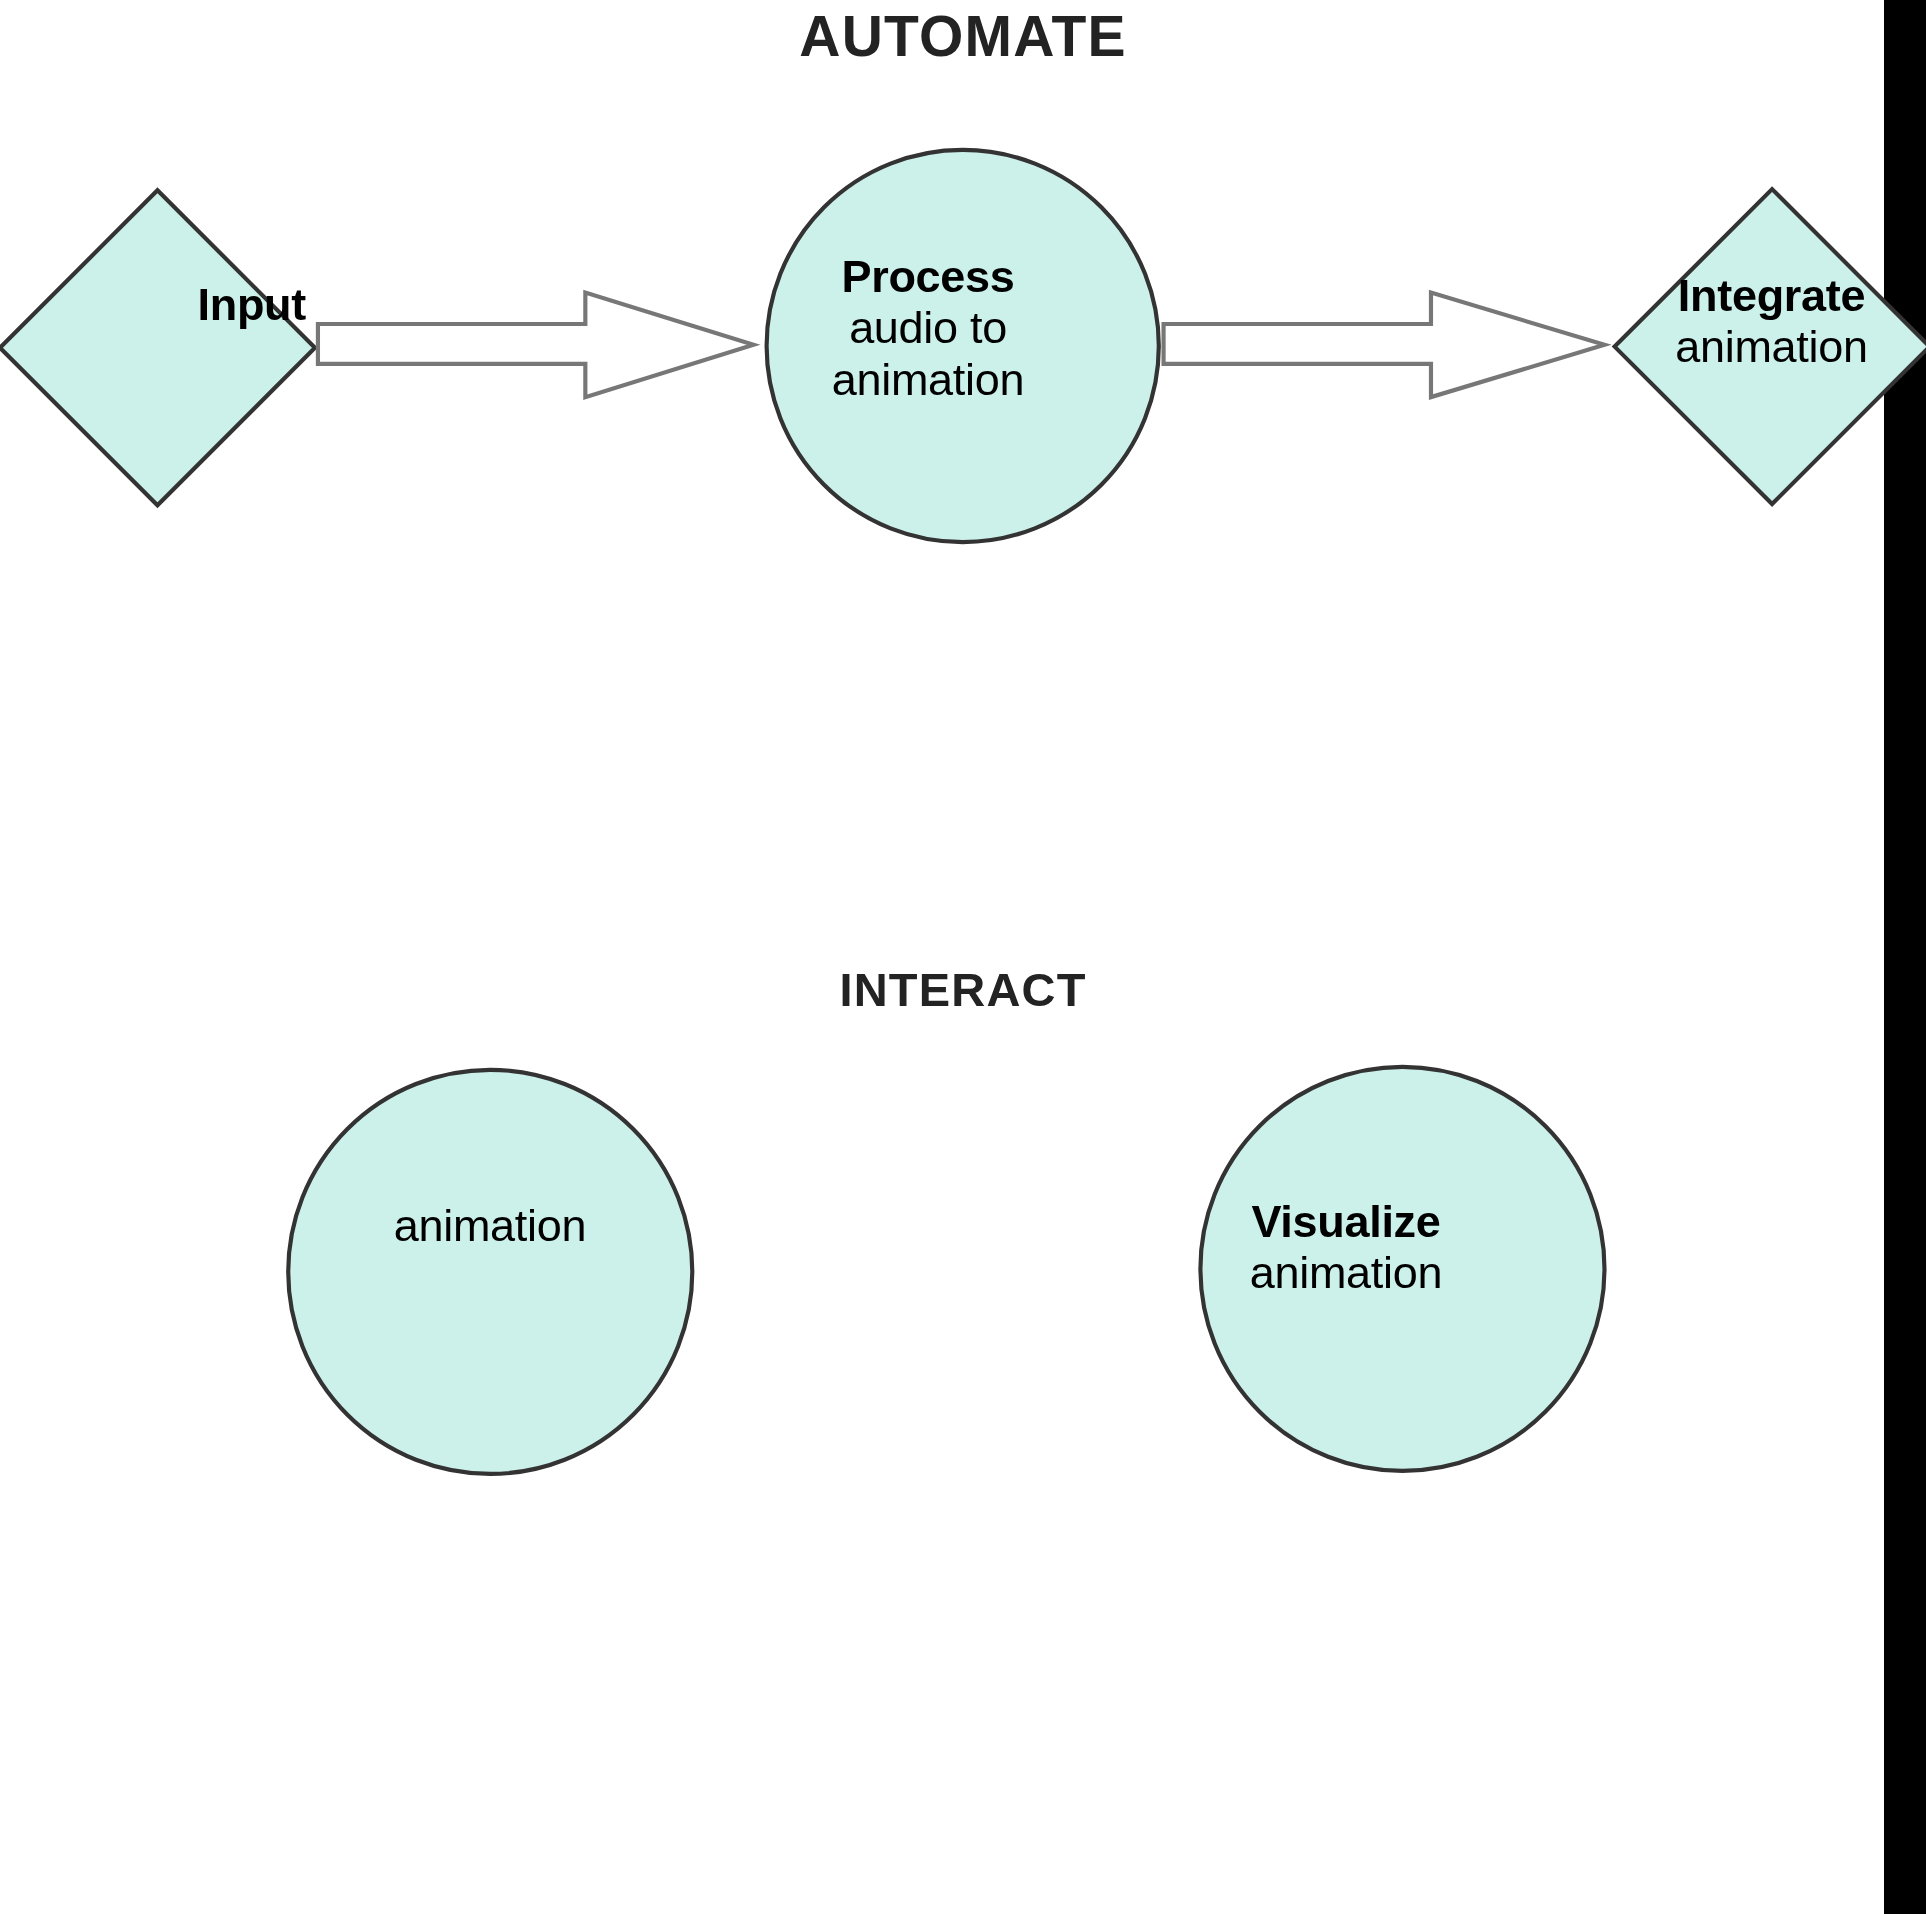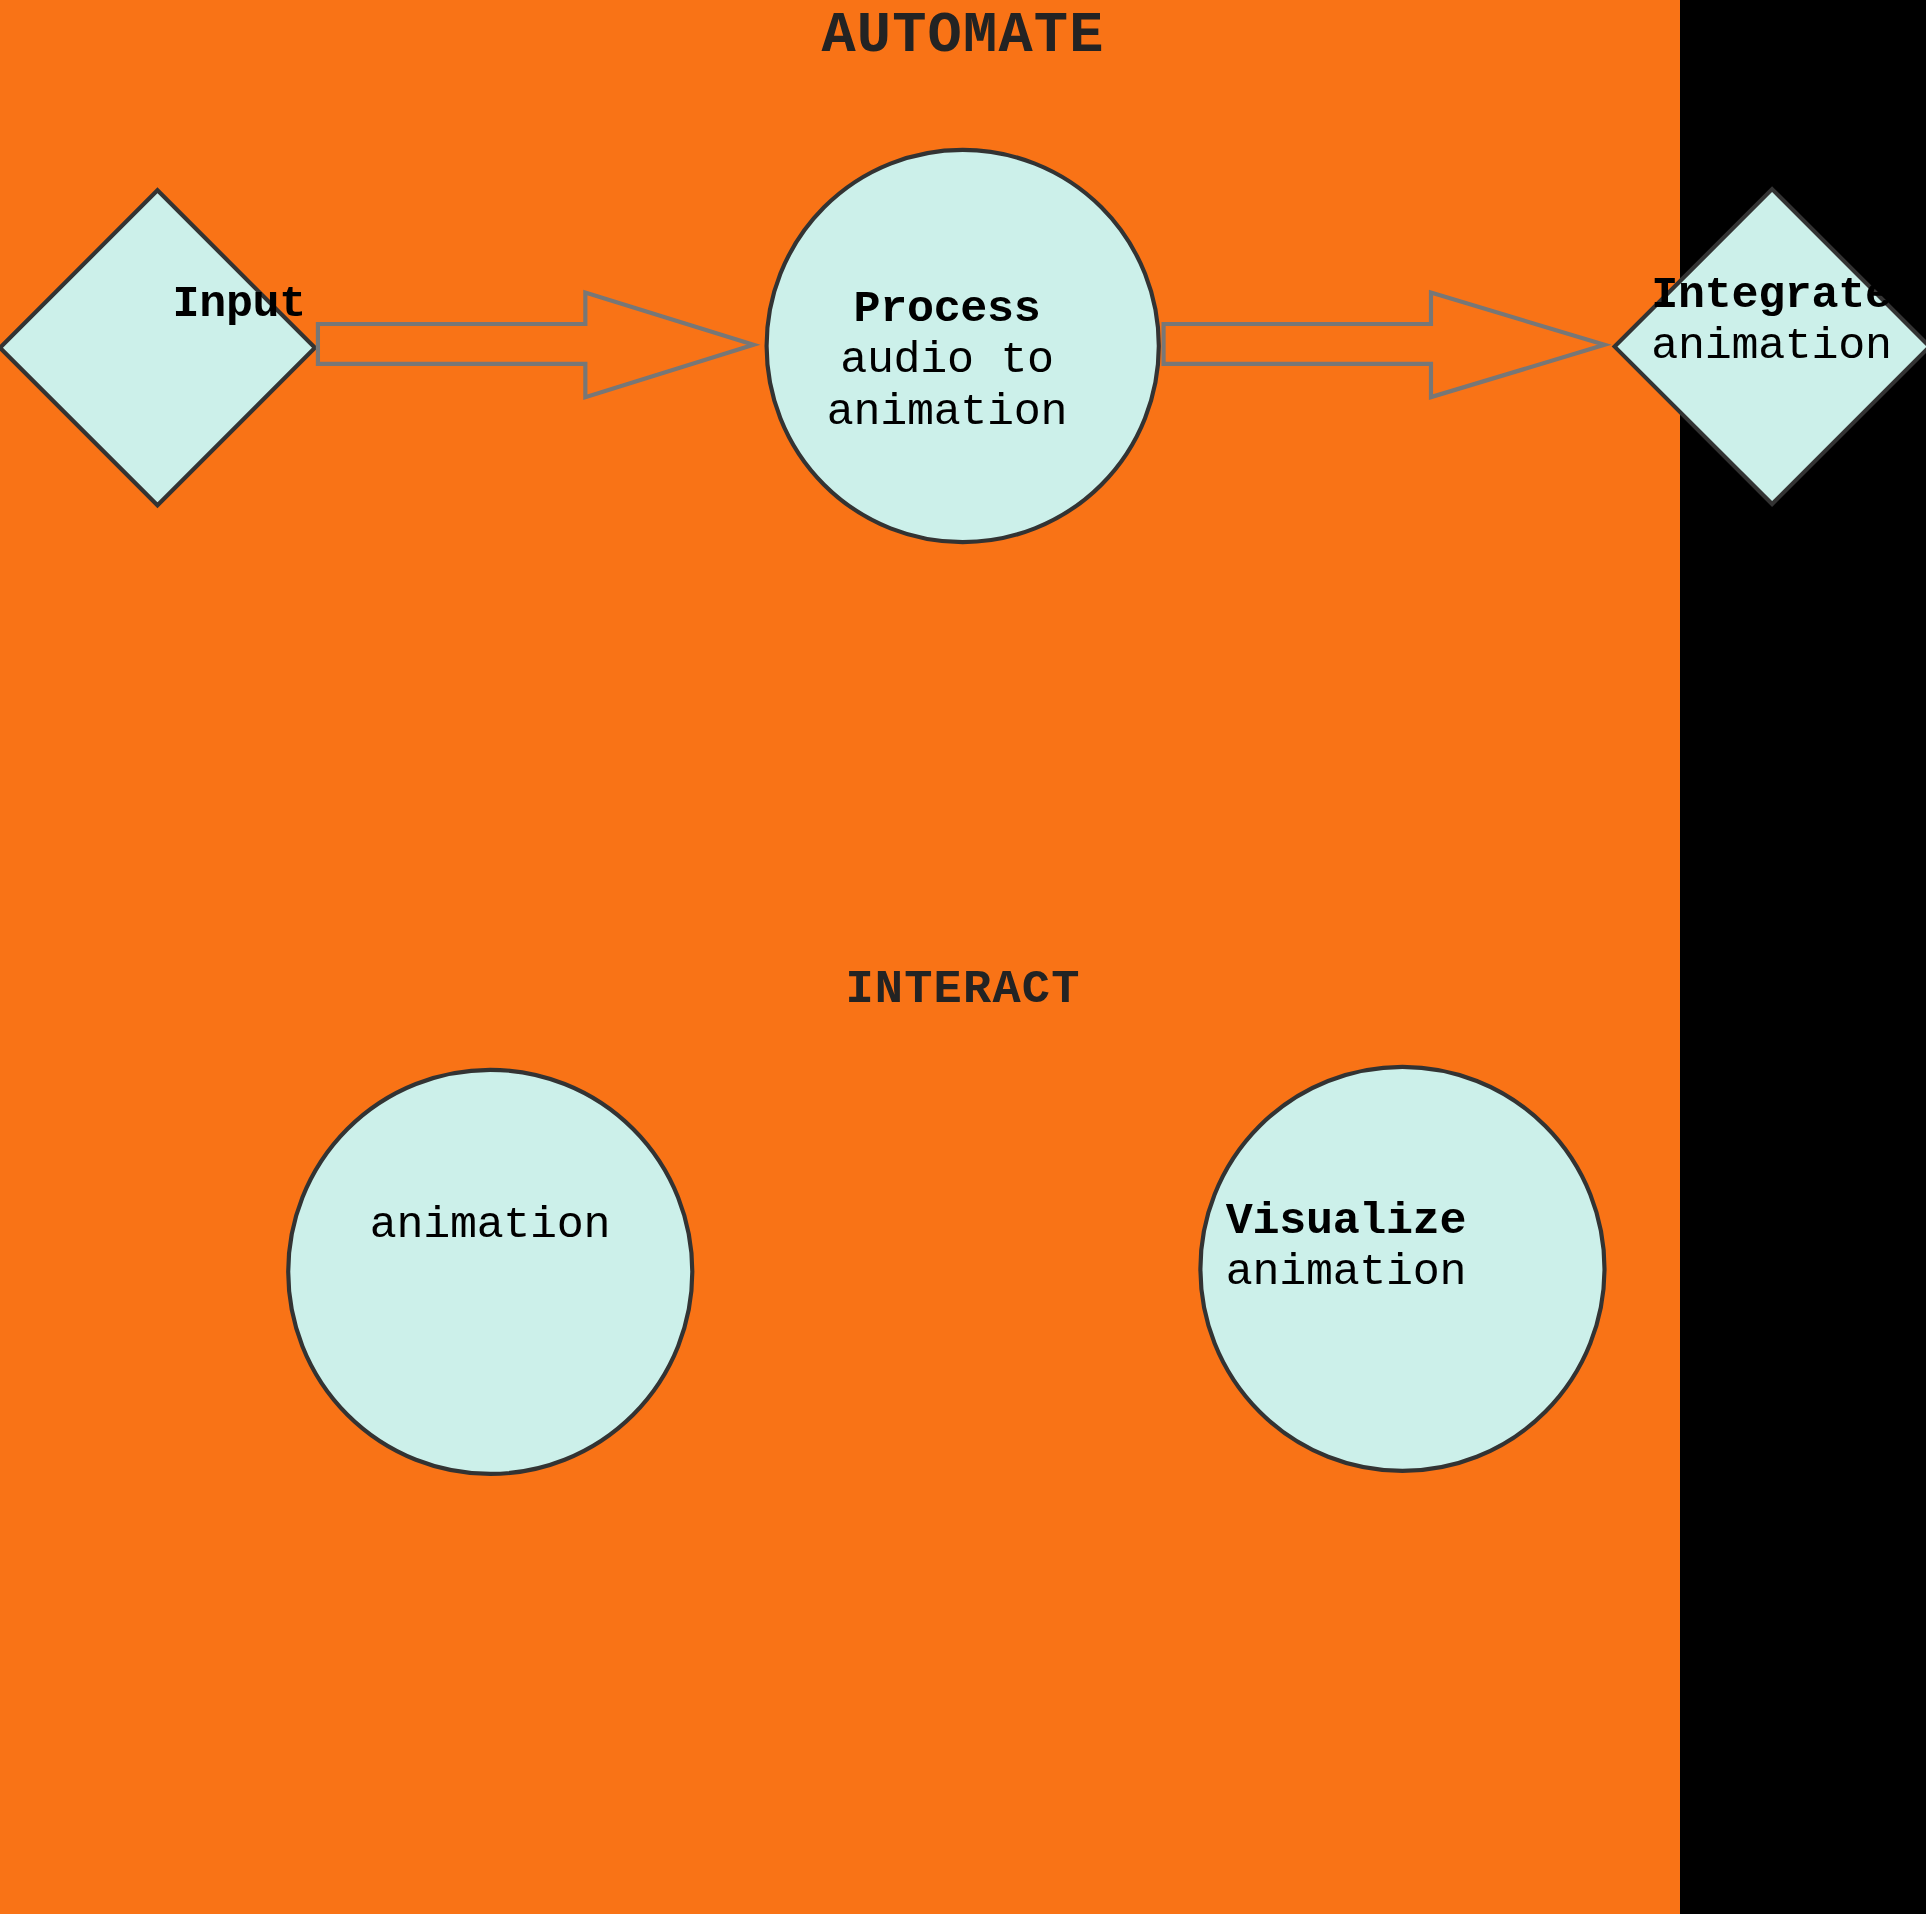--- a/index.html
+++ b/index.html
@@ -11,24 +11,23 @@
   body {
     width: 1926px;
     height: 1915px;
     overflow: hidden;
     font-family: "Liberation Sans", sans-serif;
     -webkit-font-smoothing: antialiased;
   }
 
   #canvas {
     position: relative;
-    width: 1680px;
+    width: 1884px;
     height: 1915px;
-    background: #f97316;
-    font-family: Liberation Mono, monospace;
+    background: #ffffff;
   }
 
   svg.layer {
     position: absolute;
     left: 0;
     top: 0;
     width: 1926px;
     height: 1915px;
     display: block;
   }
@@ -74,21 +73,21 @@
   }
   .node-sub {
     display: block;
     font-weight: normal;
     font-size: 45px;
     letter-spacing: -0.3px;
   }
 
   
   #text-input      { left:  9px; top:  279px; width: 297px; text-align: right; }
-  #text-process    { left: 751px; top:  251px; width: 392px; margin-top: 33px; }
+  #text-process    { left: 732px; top:  251px; width: 392px; }
   #text-integrate  { left: 1614px; top:  270px; width: 315px; }
   #text-edit       { left:  294px; top: 1200px; width: 392px; }
   #text-visualize  { left: 1150px; top: 1196px; width: 392px; }
 </style>
 </head>
 <body>
 
 <div id="canvas">
 
   <svg class="layer" viewBox="0 0 3241 3222">

